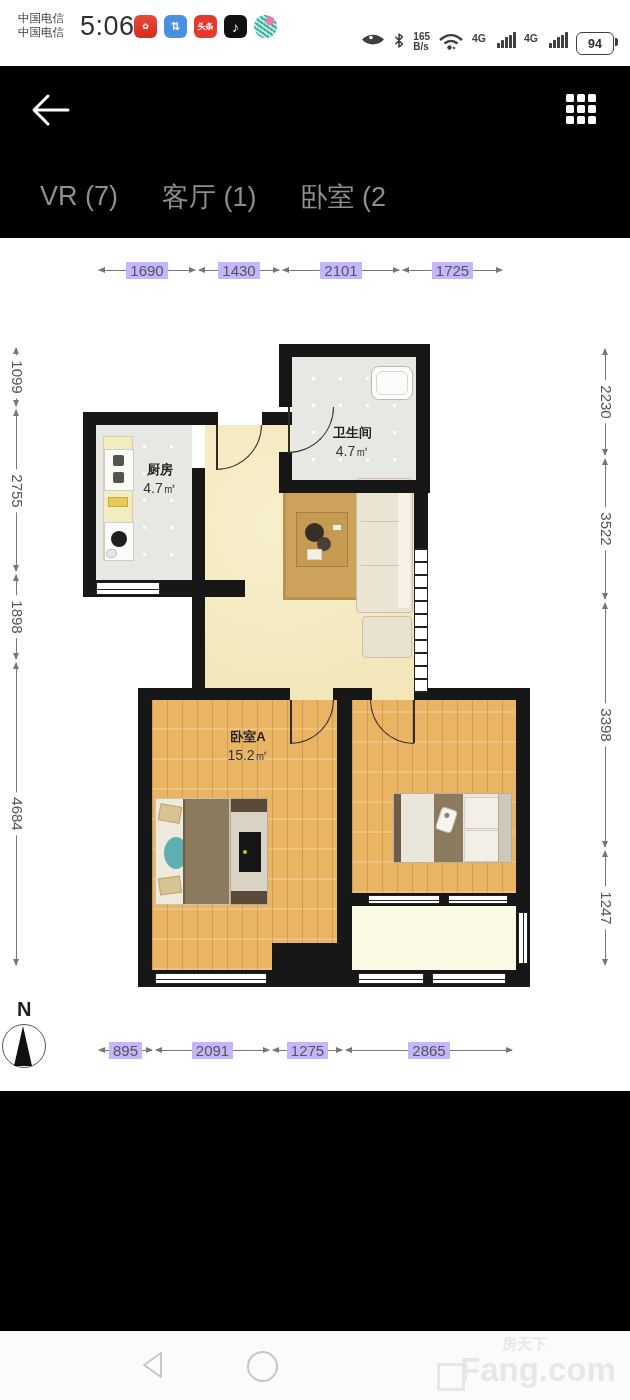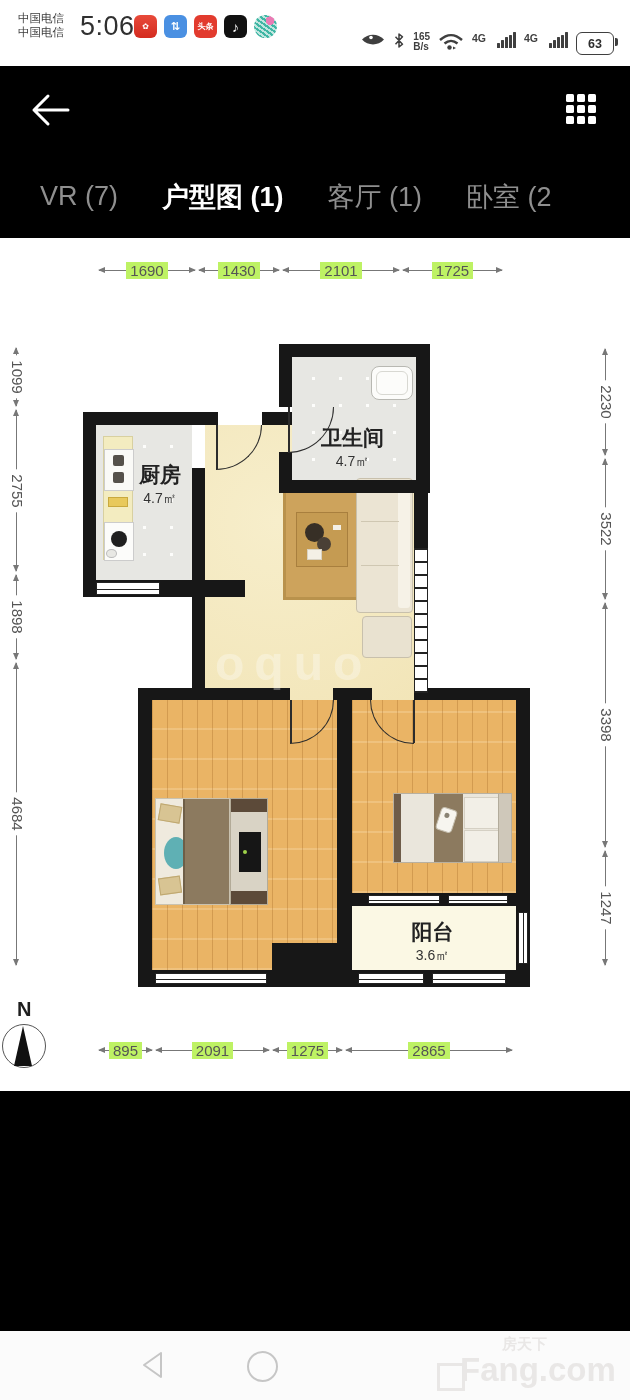--- a/index.html
+++ b/index.html
@@ -29,39 +29,39 @@
   .tab{font-size:27px;color:#8f8f8f;flex:none;}
   .tab.active{color:#fff;font-weight:bold;}
   
   .plan-area{position:absolute;top:238px;left:0;width:630px;height:853px;background:#fff;overflow:hidden;}
   .w{position:absolute;background:#171717;}
   .floor-tile{position:absolute;background-color:#e7e7e3;background-image:radial-gradient(#fdfdfb 1.6px,transparent 1.8px);background-size:27px 27px;background-position:8px 8px;}
   .floor-living{position:absolute;background:radial-gradient(circle at 35% 35%,#f7eecb,#f2e5b8);}
   .wood{position:absolute;background-color:#eab465;background-image:repeating-linear-gradient(90deg,rgba(150,90,25,.28) 0 1px,transparent 1px 15px),repeating-linear-gradient(0deg,rgba(255,235,200,.25) 0 2px,transparent 2px 30px);}
   .floor-balcony{position:absolute;background:#fbf8e4;}
   .roomlabel{position:absolute;text-align:center;color:#222;}
-  .roomlabel .nm{font-size:21px;font-weight:bold;display:block;}
+  .roomlabel .nm{font-size:13px;font-weight:bold;display:block;}
   .roomlabel .ar{font-size:14px;color:#333;display:block;margin-top:1px;}
   .arc{position:absolute;border:1.6px solid #2c2c2c;background:transparent;}
   .arc.br{border-left:none;border-top:none;border-bottom-right-radius:100%;}
   .arc.bl{border-right:none;border-top:none;border-bottom-left-radius:100%;}
   .leaf{position:absolute;width:2.4px;background:#2c2c2c;}
   .winh{position:absolute;background:#fff;border:1.2px solid #222;box-sizing:border-box;}
   .winh:after{content:"";position:absolute;left:0;right:0;top:50%;height:1.2px;background:#222;}
   .winv{position:absolute;background:#fff;border:1.2px solid #222;box-sizing:border-box;}
   .winv:after{content:"";position:absolute;top:0;bottom:0;left:50%;width:1.2px;background:#222;}
   .ladder{position:absolute;background:#fff;border-left:1.6px solid #222;border-right:1.6px solid #222;background-image:repeating-linear-gradient(0deg,#222 0 1.6px,transparent 1.6px 13px);box-sizing:border-box;}
   
   .hdim{position:absolute;height:17px;color:#555;}
   .hdim .ln{position:absolute;left:1px;right:1px;top:8px;height:1px;background:#777;}
   .hdim:before,.hdim:after{content:"";position:absolute;top:5px;border-top:3.5px solid transparent;border-bottom:3.5px solid transparent;}
   .hdim:before{left:0;border-right:7px solid #777;}
   .hdim:after{right:0;border-left:7px solid #777;}
   .hdim b{position:absolute;left:0;right:0;top:0;text-align:center;font-weight:normal;font-size:15px;}
-  .hdim b span{background:#bef264;padding:0 4px;}
+  .hdim b span{background:#c4b5fd;padding:0 4px;}
   .vdim{position:absolute;width:17px;color:#555;}
   .vdim .ln{position:absolute;top:1px;bottom:1px;left:8px;width:1px;background:#777;}
   .vdim:before,.vdim:after{content:"";position:absolute;left:5px;border-left:3.5px solid transparent;border-right:3.5px solid transparent;}
   .vdim:before{top:0;border-bottom:7px solid #777;}
   .vdim:after{bottom:0;border-top:7px solid #777;}
   .vdim b{position:absolute;left:50%;top:50%;transform:translate(-50%,-50%) rotate(90deg);font-weight:normal;font-size:15px;background:#fff;padding:0 5px;white-space:nowrap;}
   
   .f{position:absolute;box-sizing:border-box;}
   .compassN{position:absolute;font-size:20px;font-weight:bold;color:#1e1e1e;}
   .compassC{position:absolute;width:42px;height:42px;border:1.6px solid #555;border-radius:50%;background:#fff;}
@@ -124,21 +124,21 @@
       <span class="g">4G</span>
       <span class="bars">
           <i style="height:5px"></i>
           <i style="height:8px"></i>
           <i style="height:11px"></i>
           <i style="height:13.5px"></i>
           <i style="height:16px"></i>
         </span>
     </div>
     <div class="batt">
-        <span>63</span>
+        <span>94</span>
       </div>
   </div>
 </div>
 
 <div class="header">
   <div class="backbtn">
     <svg width="44" height="40" viewBox="0 0 44 40">
         <path d="M20,6 L6,20 L20,34 M6,20 L40,20" fill="none" stroke="#fff" stroke-width="3" stroke-linecap="round" stroke-linejoin="round"></path>
       </svg>
   </div>
@@ -150,21 +150,20 @@
       <b></b>
       <b></b>
       <b></b>
       <b></b>
       <b></b>
   </div>
 </div>
 
 <div class="tabs">
   <div class="tab">VR (7)</div>
-  <div class="tab active">户型图 (1)</div>
   <div class="tab">客厅 (1)</div>
   <div class="tab">卧室 (2</div>
 </div>
 
 <div class="plan-area">
 
   <div class="floor-living" style="left:205px;top:187px;width:209px;height:275px;"></div>
   <div class="floor-tile" style="left:292px;top:119px;width:124px;height:123px;"></div>
   <div class="floor-tile" style="left:96px;top:187px;width:96px;height:155px;"></div>
   <div class="wood" style="left:152px;top:462px;width:185px;height:270px;"></div>
@@ -271,26 +270,25 @@
   <div class="arc bl" style="left:370px;top:462px;width:43px;height:43px;"></div>
 
   <div class="roomlabel" style="left:120px;top:223px;width:80px;">
     <span class="nm">厨房</span>
       <span class="ar">4.7㎡</span>
   </div>
   <div class="roomlabel" style="left:305px;top:186px;width:95px;">
     <span class="nm">卫生间</span>
       <span class="ar">4.7㎡</span>
   </div>
-  <div class="roomlabel" style="left:390px;top:680px;width:85px;">
-    <span class="nm">阳台</span>
-      <span class="ar">3.6㎡</span>
-  </div>
-
-  <div class="cwm" style="left:215px;top:398px;">oquo</div>
+  <div class="roomlabel" style="left:203px;top:490px;width:90px;">
+    <span class="nm">卧室A</span>
+      <span class="ar">15.2㎡</span>
+  </div>
+
 
   <div class="hdim" style="left:98px;top:24px;width:98px;">
       <i class="ln"></i>
       <b><span>1690</span></b>
     </div>
   <div class="hdim" style="left:198px;top:24px;width:82px;">
       <i class="ln"></i>
       <b><span>1430</span></b>
     </div>
   <div class="hdim" style="left:282px;top:24px;width:118px;">

